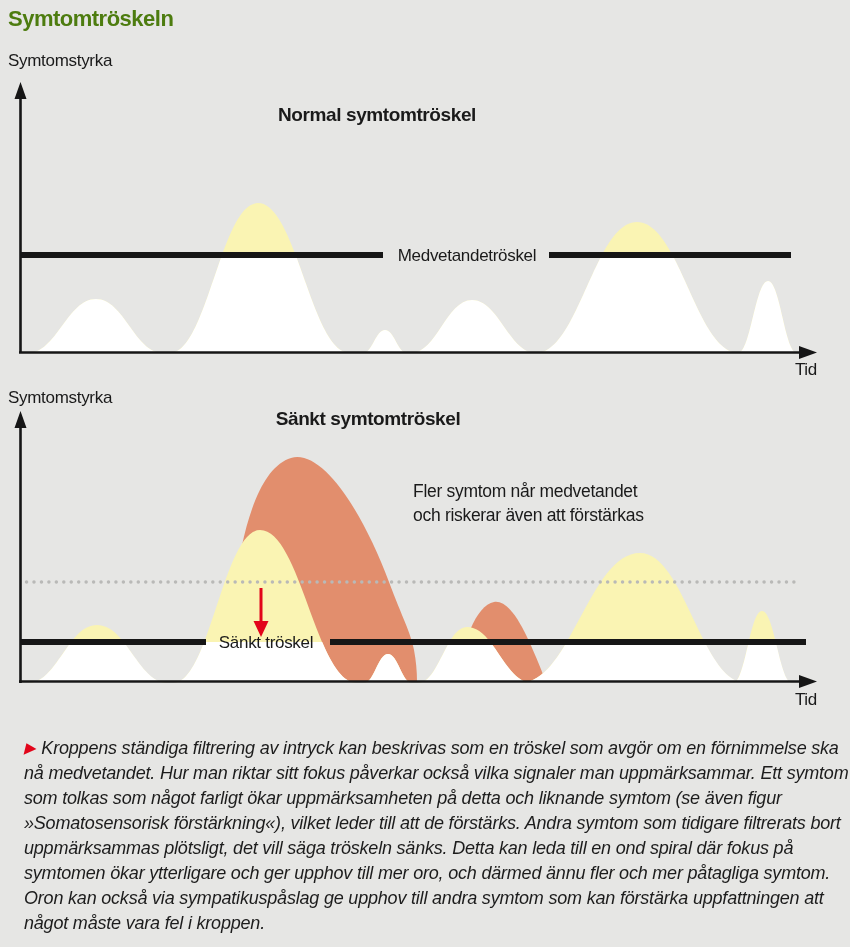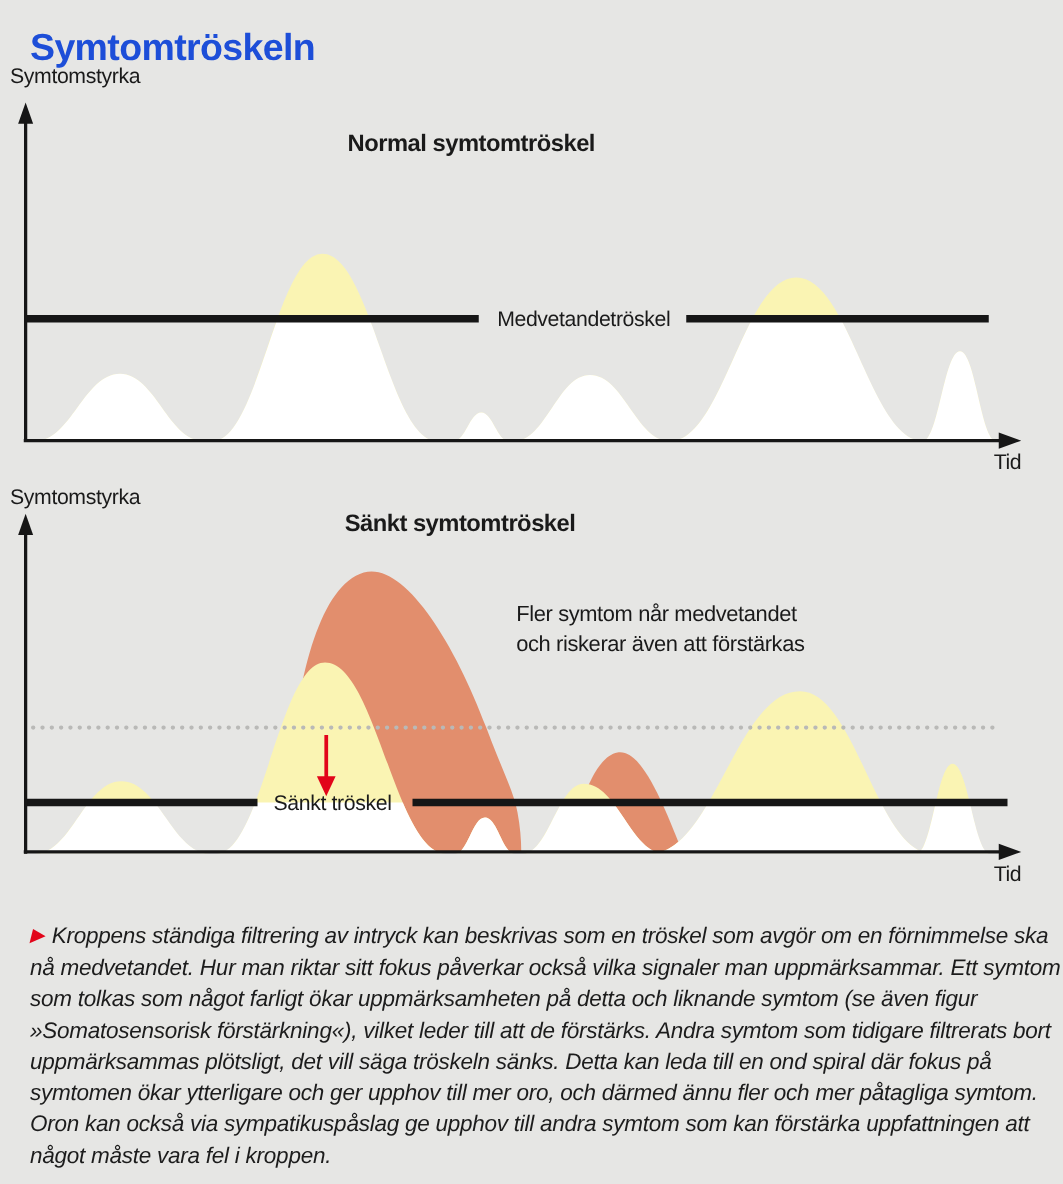--- a/index.html
+++ b/index.html
@@ -1,19 +1,19 @@
 <!DOCTYPE html>
 <html><head>
 <meta charset="utf-8">
 <style>
   html,body{margin:0;padding:0;}
   body{width:850px;height:947px;position:relative;overflow:hidden;
        font-family:"Liberation Sans",sans-serif;background:#e6e6e4;}
-  .page-title{position:absolute;left:8px;top:6px;margin:16px;font-size:30px;font-weight:bold;
-       letter-spacing:-0.5px;color:#1d4ed8;}
+  .page-title{position:absolute;left:8px;top:6px;margin:0;font-size:22px;font-weight:bold;
+       letter-spacing:-0.5px;color:#4d7c0f;}
   svg{position:absolute;left:0;top:0;}
   svg text{font-family:"Liberation Sans",sans-serif;fill:#1a1a1a;}
   .axis-label{font-size:17px;letter-spacing:-0.3px;}
   .panel-title{font-size:19px;font-weight:bold;letter-spacing:-0.4px;}
   .threshold-label{font-size:17px;letter-spacing:-0.3px;}
   .annotation{font-size:17.5px;letter-spacing:-0.3px;}
   .caption{position:absolute;left:8px;top:720px;width:836px;margin:16px;
        font-size:18px;line-height:25px;letter-spacing:-0.2px;color:#1c1c1c;font-style:italic;}
   .caption .marker{margin-right:6px;font-size:15px;position:relative;top:-1px;}
 </style>

